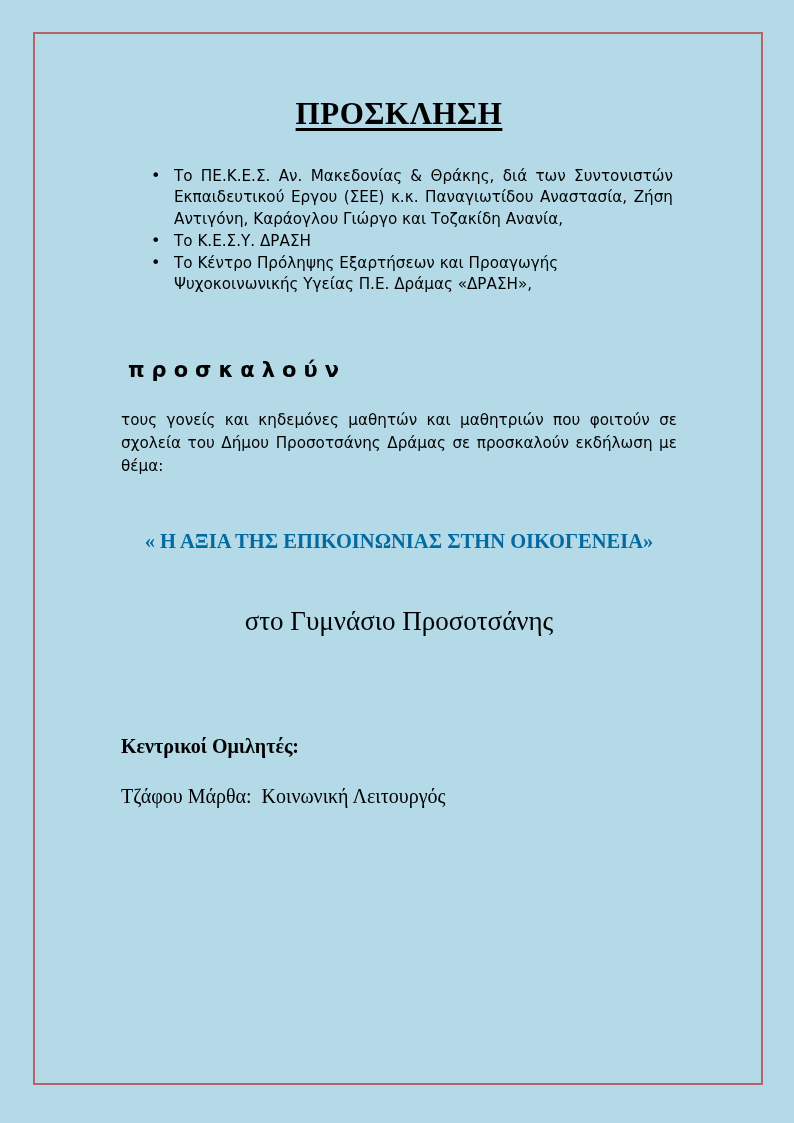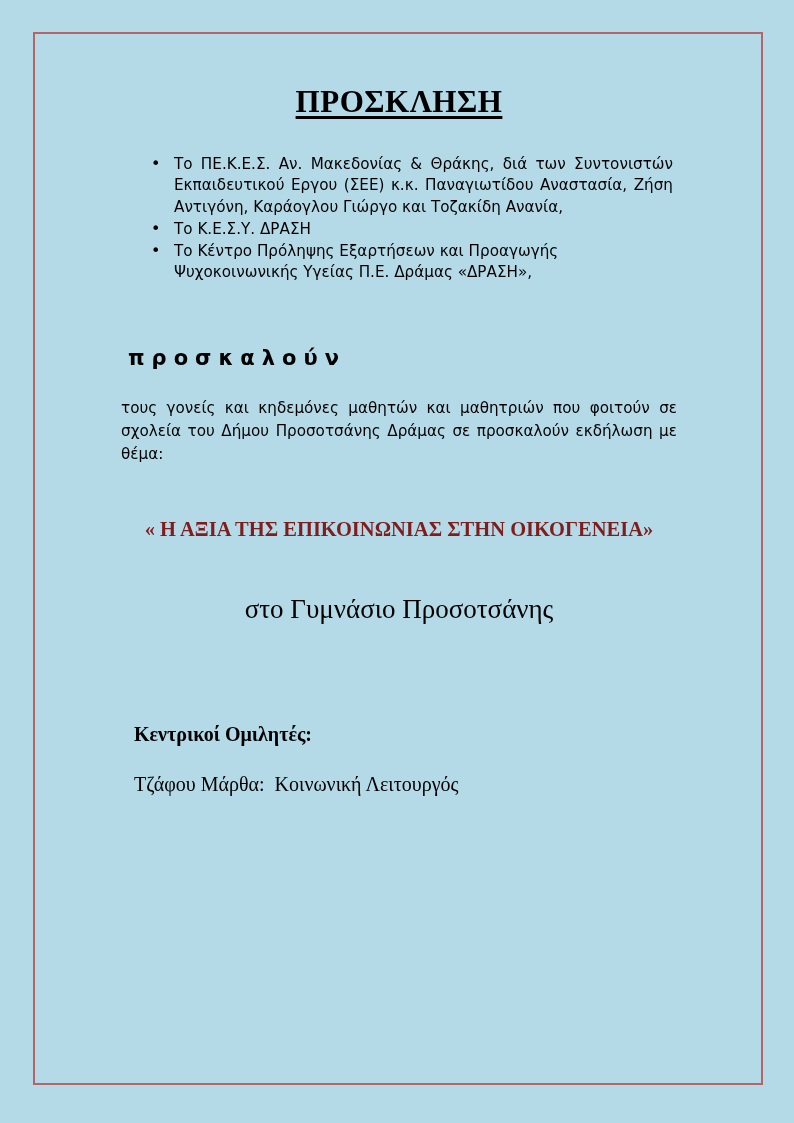--- a/index.html
+++ b/index.html
@@ -27,21 +27,21 @@
     height: 1053px;
     box-sizing: border-box;
     border: 2px solid #b5646a;
     background: transparent;
   }
 
   
   #content {
     position: absolute;
     left: 121px;
-    top: 20px;
+    top: 32px;
     width: 556px;
   }
 
   
   .doc-title {
     text-align: center;
     font-family: "Liberation Serif", "DejaVu Serif", serif;
     font-weight: bold;
     font-size: 31px;
     letter-spacing: 0.5px;
@@ -109,21 +109,21 @@
     margin: 0;
     padding-top: 27px;
   }
 
   
   .topic-line {
     text-align: center;
     font-family: "Liberation Serif", "DejaVu Serif", serif;
     font-weight: bold;
     font-size: 20.5px;
-    color: #7f1d1d;
+    color: #0369a1;
     margin: 0;
     padding-top: 52px;
   }
 
   
   .datetime-line {
     text-align: center;
     font-family: "Liberation Serif", "DejaVu Serif", serif;
     font-weight: bold;
     font-size: 21.5px;
@@ -136,21 +136,20 @@
     text-align: center;
     font-family: "Liberation Serif", "DejaVu Serif", serif;
     font-size: 27px;
     margin: 0;
     padding-top: 53px;
   }
 
   
   .speakers-block {
     padding-top: 98px;
-    margin-left: 13px;
   }
   .speakers-heading {
     font-family: "Liberation Serif", "DejaVu Serif", serif;
     font-weight: bold;
     font-size: 20px;
     margin: 0;
     padding-left: 0px;
   }
   .speaker-row {
     font-family: "Liberation Serif", "DejaVu Serif", serif;

